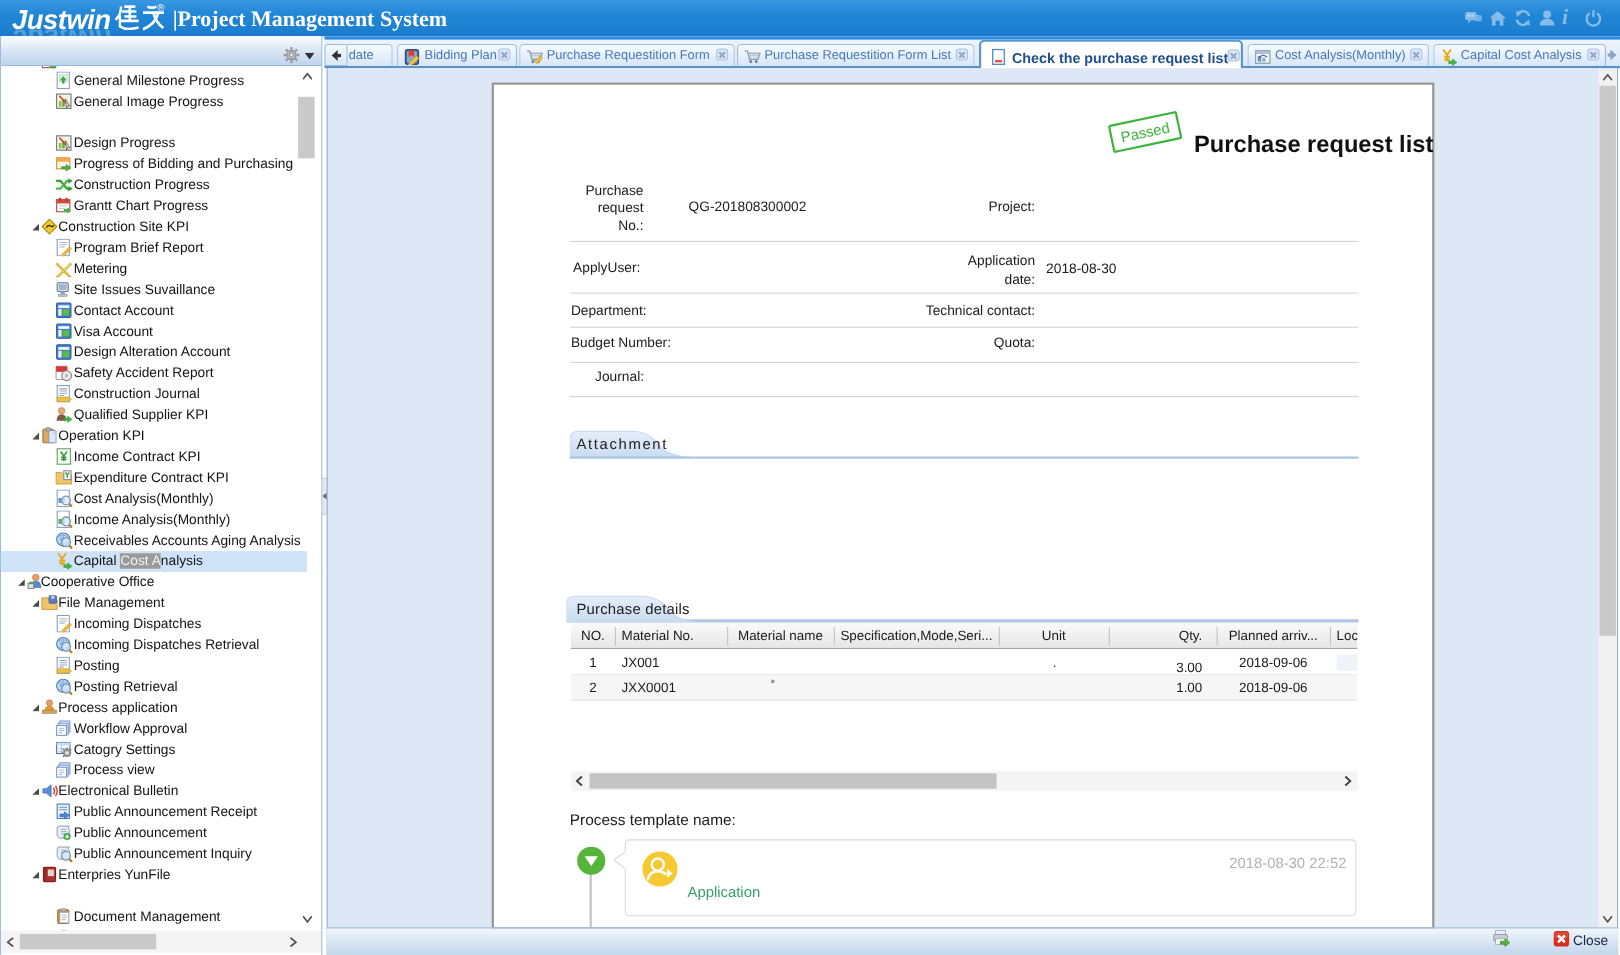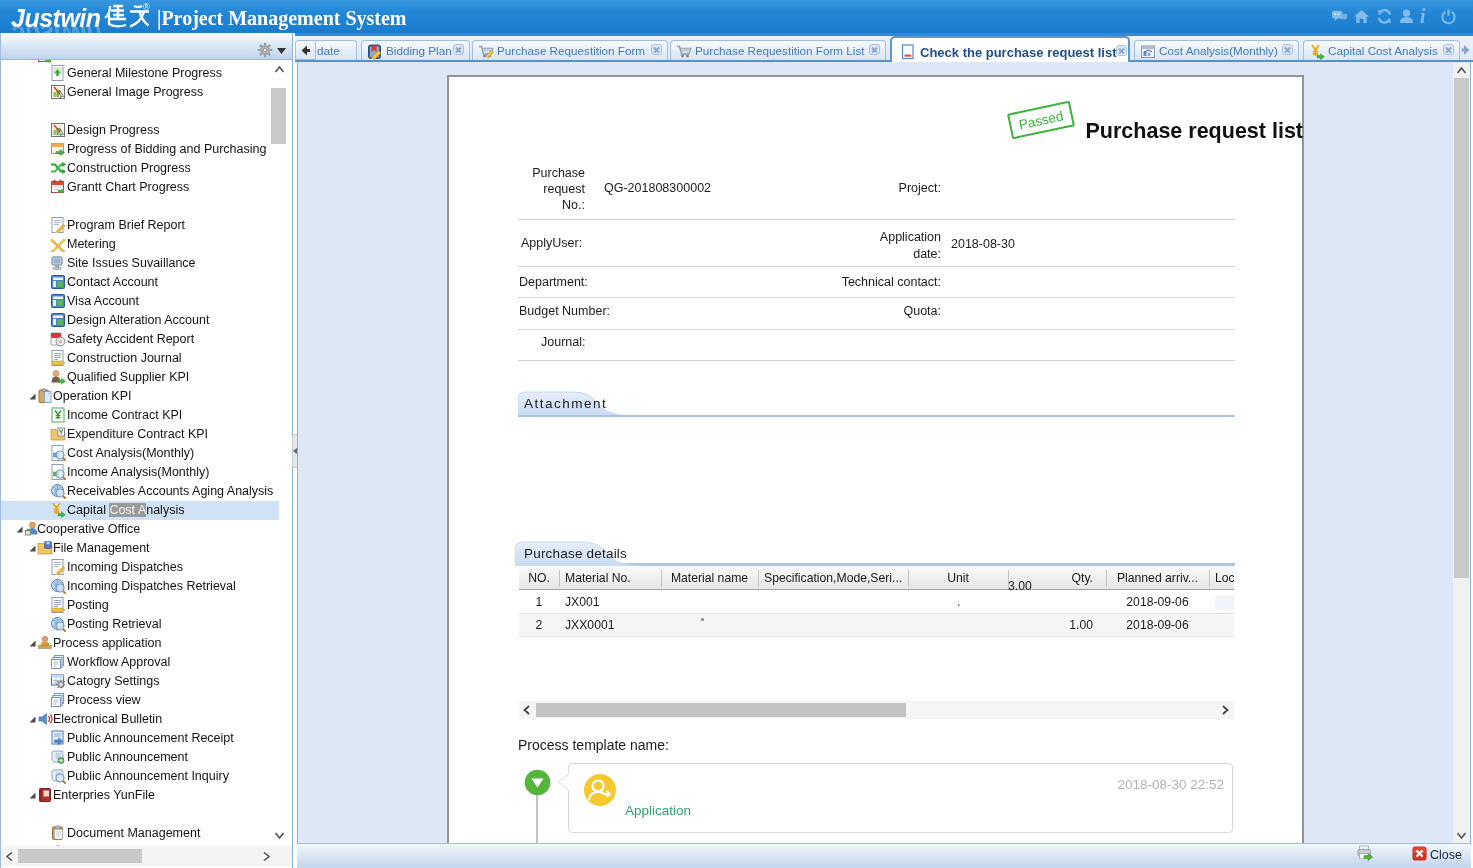--- a/index.html
+++ b/index.html
@@ -375,20 +375,29 @@
         <use href="#i-shuffle"></use>
       </svg>
       <span class="lb" style="left:66px">Construction Progress</span>
     </div>
     <div class="tr" style="top:117.5px">
       <svg class="ic" style="left:49px" width="16" height="16" viewBox="0 0 16 16">
         <use href="#i-cal"></use>
       </svg>
       <span class="lb" style="left:66px">Grantt Chart Progress</span>
     </div>
+    <div class="tr" style="top:136.5px">
+      <svg class="arr" style="left:28px" viewBox="0 0 7 7">
+        <polygon points="0.5,6.5 6.5,6.5 6.5,0.5" fill="#4a4a4a"></polygon>
+      </svg>
+      <svg class="ic" style="left:36px" width="16" height="16" viewBox="0 0 16 16">
+        <use href="#i-sign"></use>
+      </svg>
+      <span class="lb" style="left:52px">Construction Site KPI</span>
+    </div>
     <div class="tr" style="top:155.5px">
       <svg class="ic" style="left:49px" width="16" height="16" viewBox="0 0 16 16">
         <use href="#i-docpencil"></use>
       </svg>
       <span class="lb" style="left:66px">Program Brief Report</span>
     </div>
     <div class="tr" style="top:174.5px">
       <svg class="ic" style="left:49px" width="16" height="16" viewBox="0 0 16 16">
         <use href="#i-pencils"></use>
       </svg>
@@ -673,21 +682,21 @@
   </div>
 <svg class="abs" style="left:1460px;top:44px" width="12" height="12" viewBox="0 0 12 12">
     <path d="M4 1 L9.5 6 L4 11 Z" fill="#8aa4c8"></path>
     <rect x="1.5" y="4.5" width="4" height="3" fill="#8aa4c8"></rect>
   </svg>
 <div id="main" class="abs"></div>
 <div id="doc" class="abs"></div>
 <div class="abs" style="left:448px;top:119px;width:855px;text-align:right;font-size:21.5px;font-weight:bold;color:#111">Purchase request list</div>
 <div class="abs" style="left:1009px;top:107px;width:64px;height:26px;border:2px solid #3bb43b;border-radius:2px;transform:rotate(-12deg);color:#3bb43b;font-size:13.5px;text-align:center;line-height:23px">Passed</div>
 <div class="flab" style="left:517px;top:165px;width:68px;text-align:right;white-space:normal;line-height:16px">Purchase request No.:</div>
-<div class="flab" style="left:604px;top:181px">QG-201808300002</div>
+<div class="flab" style="left:626px;top:181px">QG-201808300002</div>
 <div class="flab" style="right:532px;top:181px">Project:</div>
 <div class="sep" style="top:219px"></div>
 <div class="flab" style="left:521px;top:236px">ApplyUser:</div>
 <div class="flab" style="right:532px;top:229px;width:90px;text-align:right;white-space:normal;line-height:17px">Application date:</div>
 <div class="flab" style="left:951px;top:237px">2018-08-30</div>
 <div class="sep" style="top:266px"></div>
 <div class="flab" style="left:519px;top:275px">Department:</div>
 <div class="flab" style="right:532px;top:275px">Technical contact:</div>
 <div class="sep" style="top:297px"></div>
 <div class="flab" style="left:519px;top:304px">Budget Number:</div>
@@ -720,21 +729,21 @@
 <div class="vline" style="left:239px"></div>
 <div class="vline" style="left:389px"></div>
 <div class="vline" style="left:489px"></div>
 <div class="vline" style="left:587px"></div>
 <div class="vline" style="left:690px"></div>
 <div class="abs" style="left:0;top:25px;width:715px;height:22.5px;background:#fff;border-bottom:1px solid #e3e3e3"></div>
 <div class="abs" style="left:0;top:48px;width:715px;height:22.5px;background:#f6f6f6;border-bottom:1px solid #e3e3e3"></div>
 <div class="td" style="left:0px;top:25px;width:40px;text-align:center">1</div>
 <div class="td" style="left:46px;top:25px">JX001</div>
 <div class="td" style="left:438px;top:25px">.</div>
-<div class="td" style="left:489px;top:9px;width:85px;text-align:left">3.00</div>
+<div class="td" style="left:489px;top:30px;width:85px;text-align:right">3.00</div>
 <div class="td" style="left:587px;top:25px;width:103px;text-align:center">2018-09-06</div>
 <div class="td" style="left:0px;top:48px;width:40px;text-align:center">2</div>
 <div class="td" style="left:46px;top:48px">JXX0001</div>
 <div class="td" style="left:489px;top:48px;width:85px;text-align:right">1.00</div>
 <div class="td" style="left:587px;top:48px;width:103px;text-align:center">2018-09-06</div>
 <div class="abs" style="left:696px;top:29px;width:26px;height:15px;background:#f0f3f8;border-radius:3px"></div>
 <div class="abs" style="left:182px;top:52px;width:3px;height:3px;background:#999"></div>
 </div>
 <div class="abs" style="left:519px;top:701px;width:715px;height:18px;background:#f5f5f5"></div>
 <svg class="abs" style="left:523px;top:705px" width="7" height="10" viewBox="0 0 7 10">

